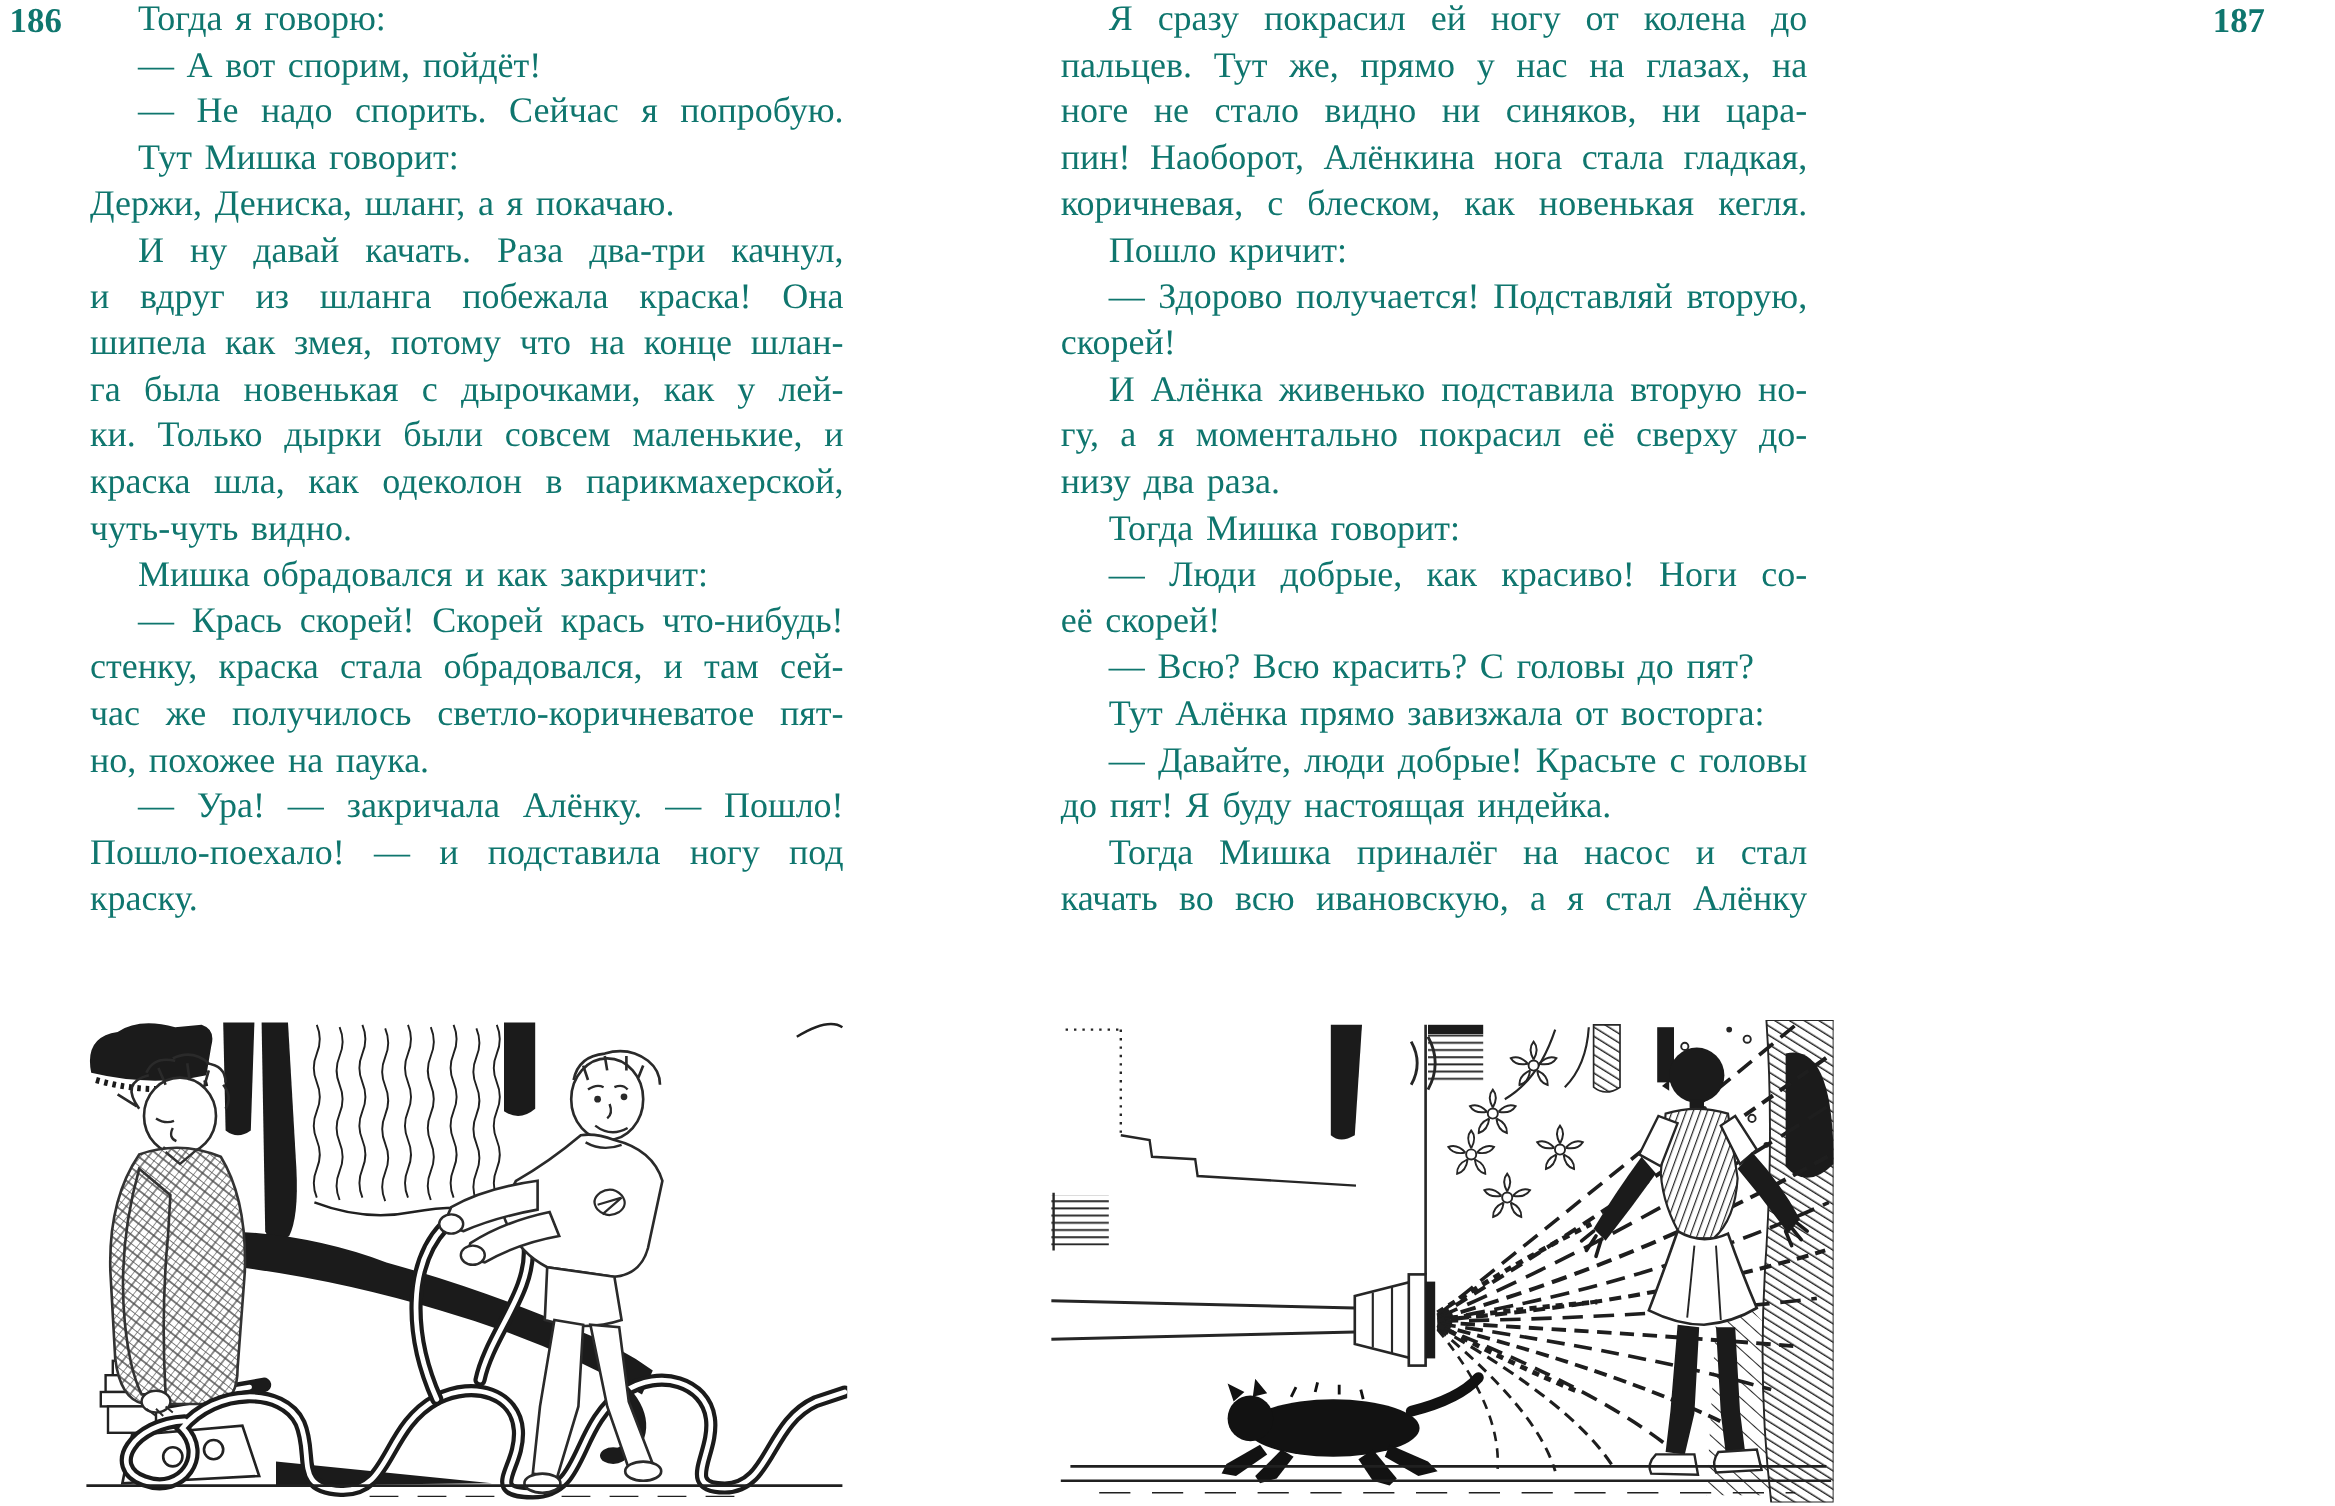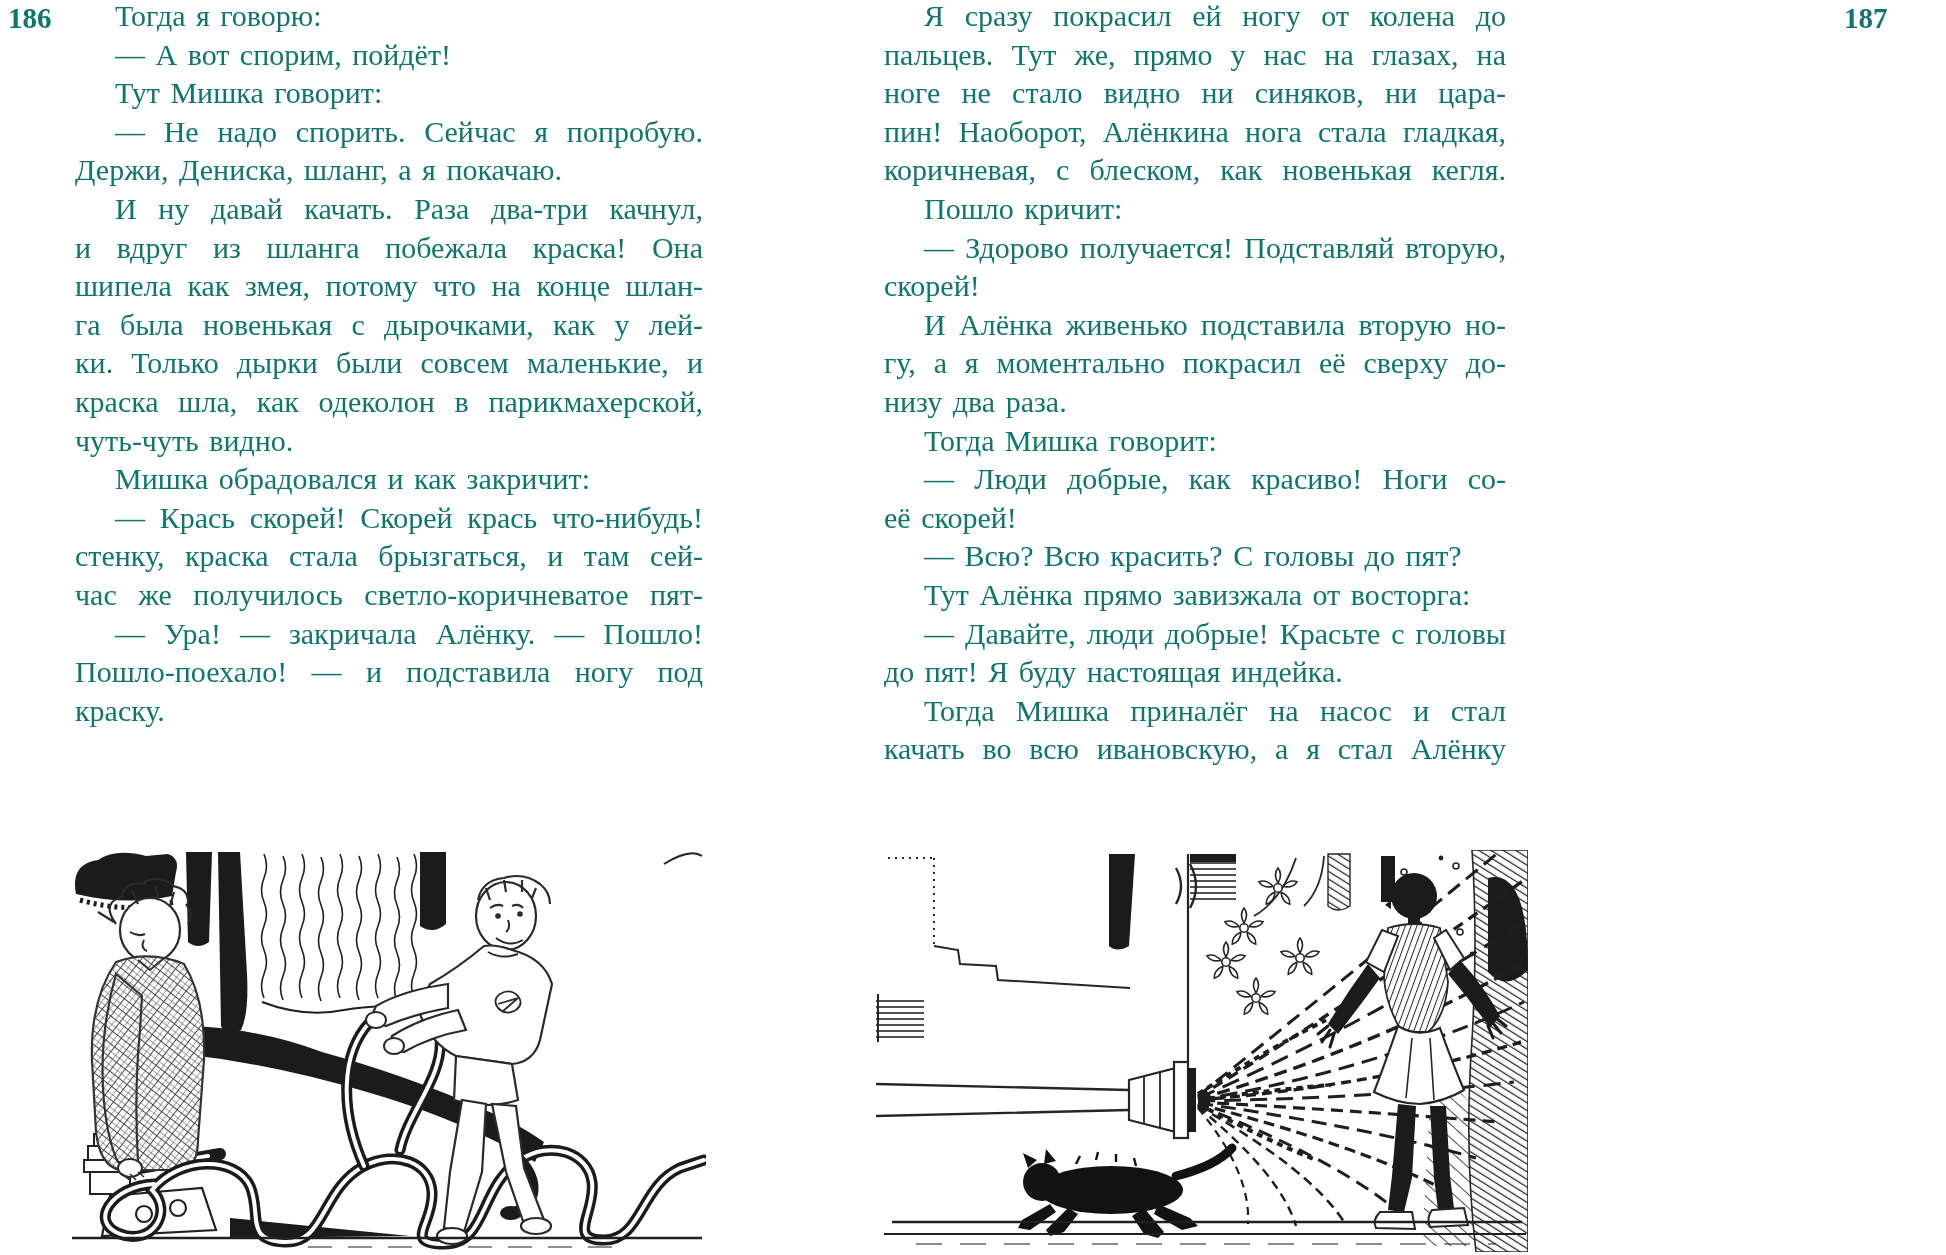--- a/index.html
+++ b/index.html
@@ -26,34 +26,35 @@
 <body>
 
 <div class="spread">
 
   <div class="pagenum pn-left">186</div>
   <div class="pagenum pn-right">187</div>
 
   <div class="col col-left">
       <div class="line indent">Тогда я говорю:</div>
       <div class="line indent">— А вот спорим, пойдёт!</div>
+      <div class="line indent just">— Не надо спорить. Сейчас я попробую.</div>
       <div class="line indent">Тут Мишка говорит:</div>
-      <div class="line indent just">— Не надо спорить. Сейчас я попробую.</div>
       <div class="line">Держи, Дениска, шланг, а я покачаю.</div>
       <div class="line indent just">И ну давай качать. Раза два-три качнул,</div>
       <div class="line just">и вдруг из шланга побежала краска! Она</div>
       <div class="line just">шипела как змея, потому что на конце шлан-</div>
       <div class="line just">га была новенькая с дырочками, как у лей-</div>
       <div class="line just">ки. Только дырки были совсем маленькие, и</div>
       <div class="line just">краска шла, как одеколон в парикмахерской,</div>
       <div class="line">чуть-чуть видно.</div>
       <div class="line indent">Мишка обрадовался и как закричит:</div>
       <div class="line indent just">— Крась скорей! Скорей крась что-нибудь!</div>
-      <div class="line just">стенку, краска стала брызгаться, и там сей-</div>
+      <div class="line just">стенку, краска стала обрадовался, и там сей-</div>
       <div class="line just">час же получилось светло-коричневатое пят-</div>
+      <div class="line">но, похожее на паука.</div>
       <div class="line indent just">— Ура! — закричала Алёнку. — Пошло!</div>
       <div class="line just">Пошло-поехало! — и подставила ногу под</div>
       <div class="line">краску.</div>
     </div>
   <div class="col col-right">
       <div class="line indent just">Я сразу покрасил ей ногу от колена до</div>
       <div class="line just">пальцев. Тут же, прямо у нас на глазах, на</div>
       <div class="line just">ноге не стало видно ни синяков, ни цара-</div>
       <div class="line just">пин! Наоборот, Алёнкина нога стала гладкая,</div>
       <div class="line just">коричневая, с блеском, как новенькая кегля.</div>

